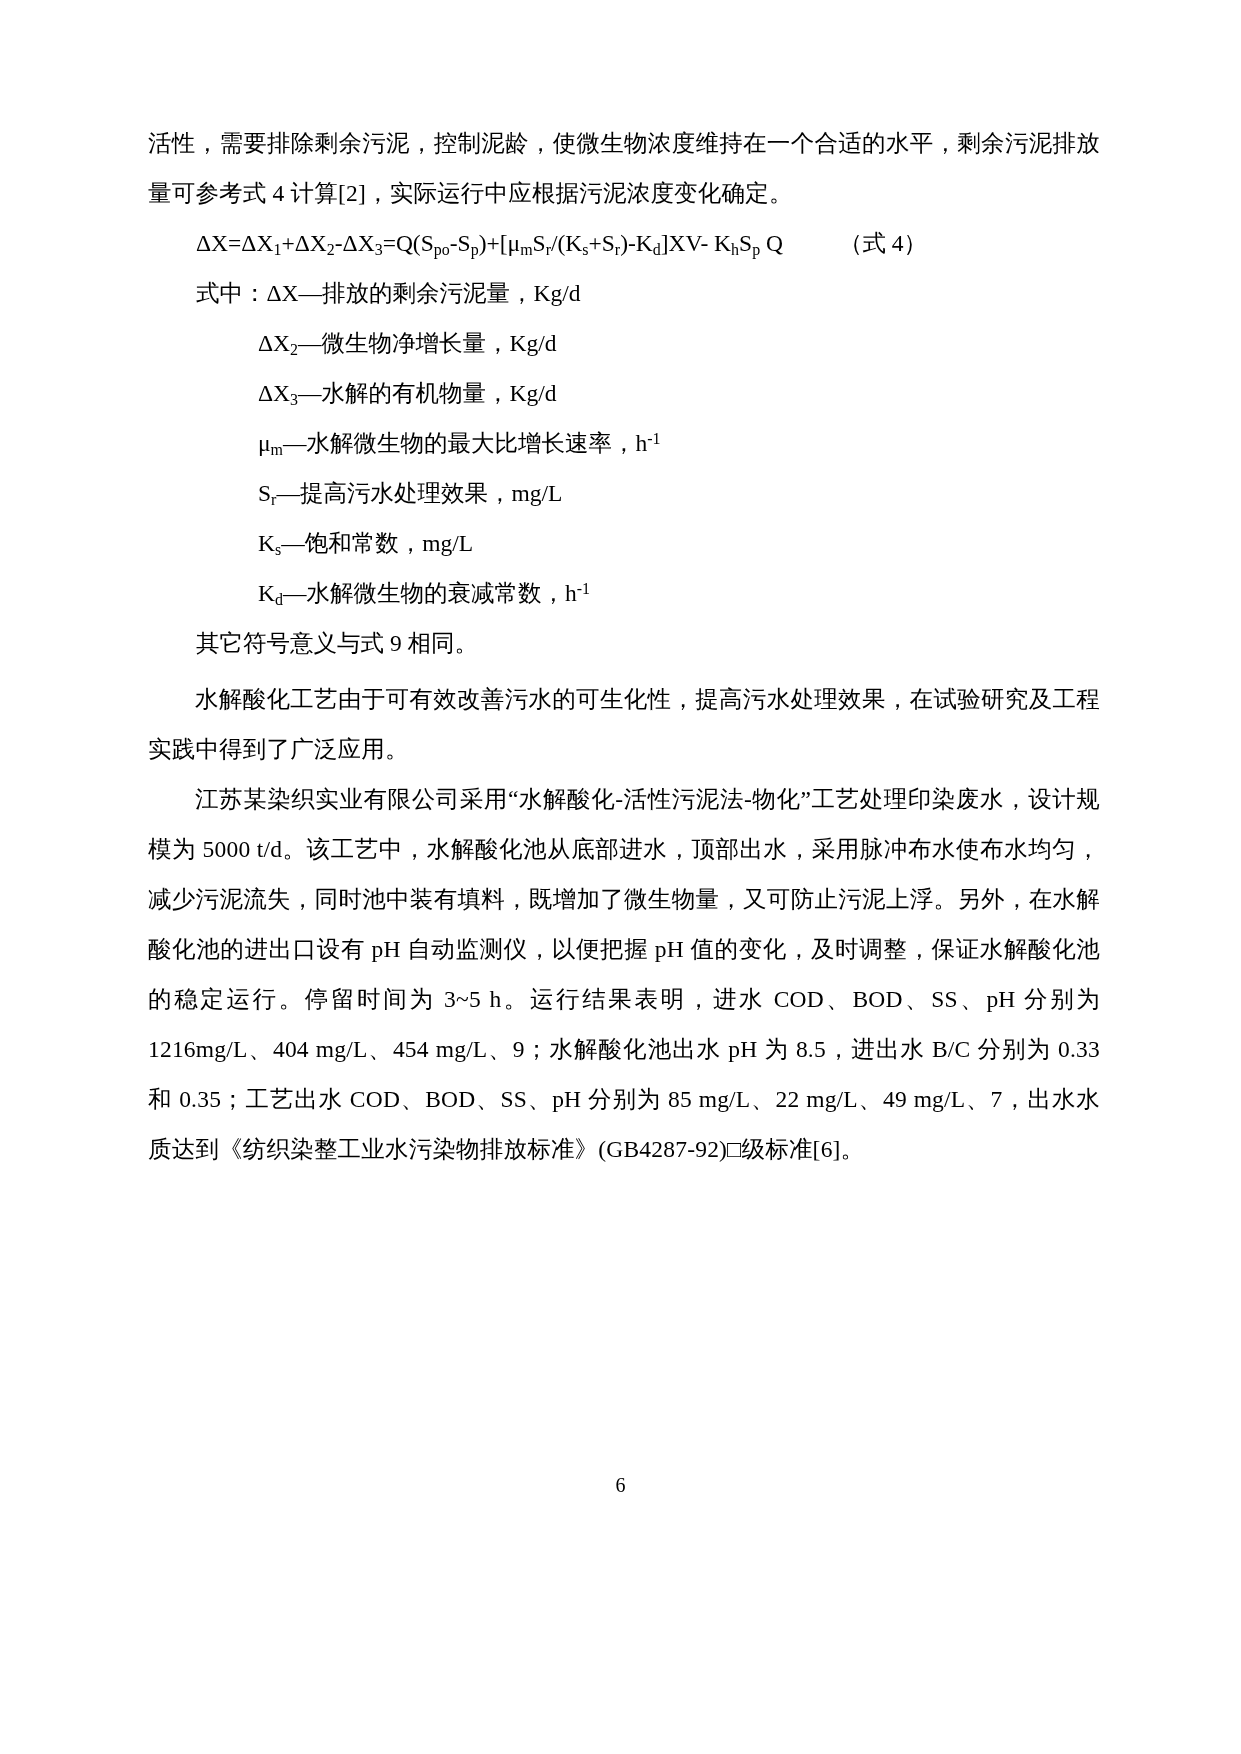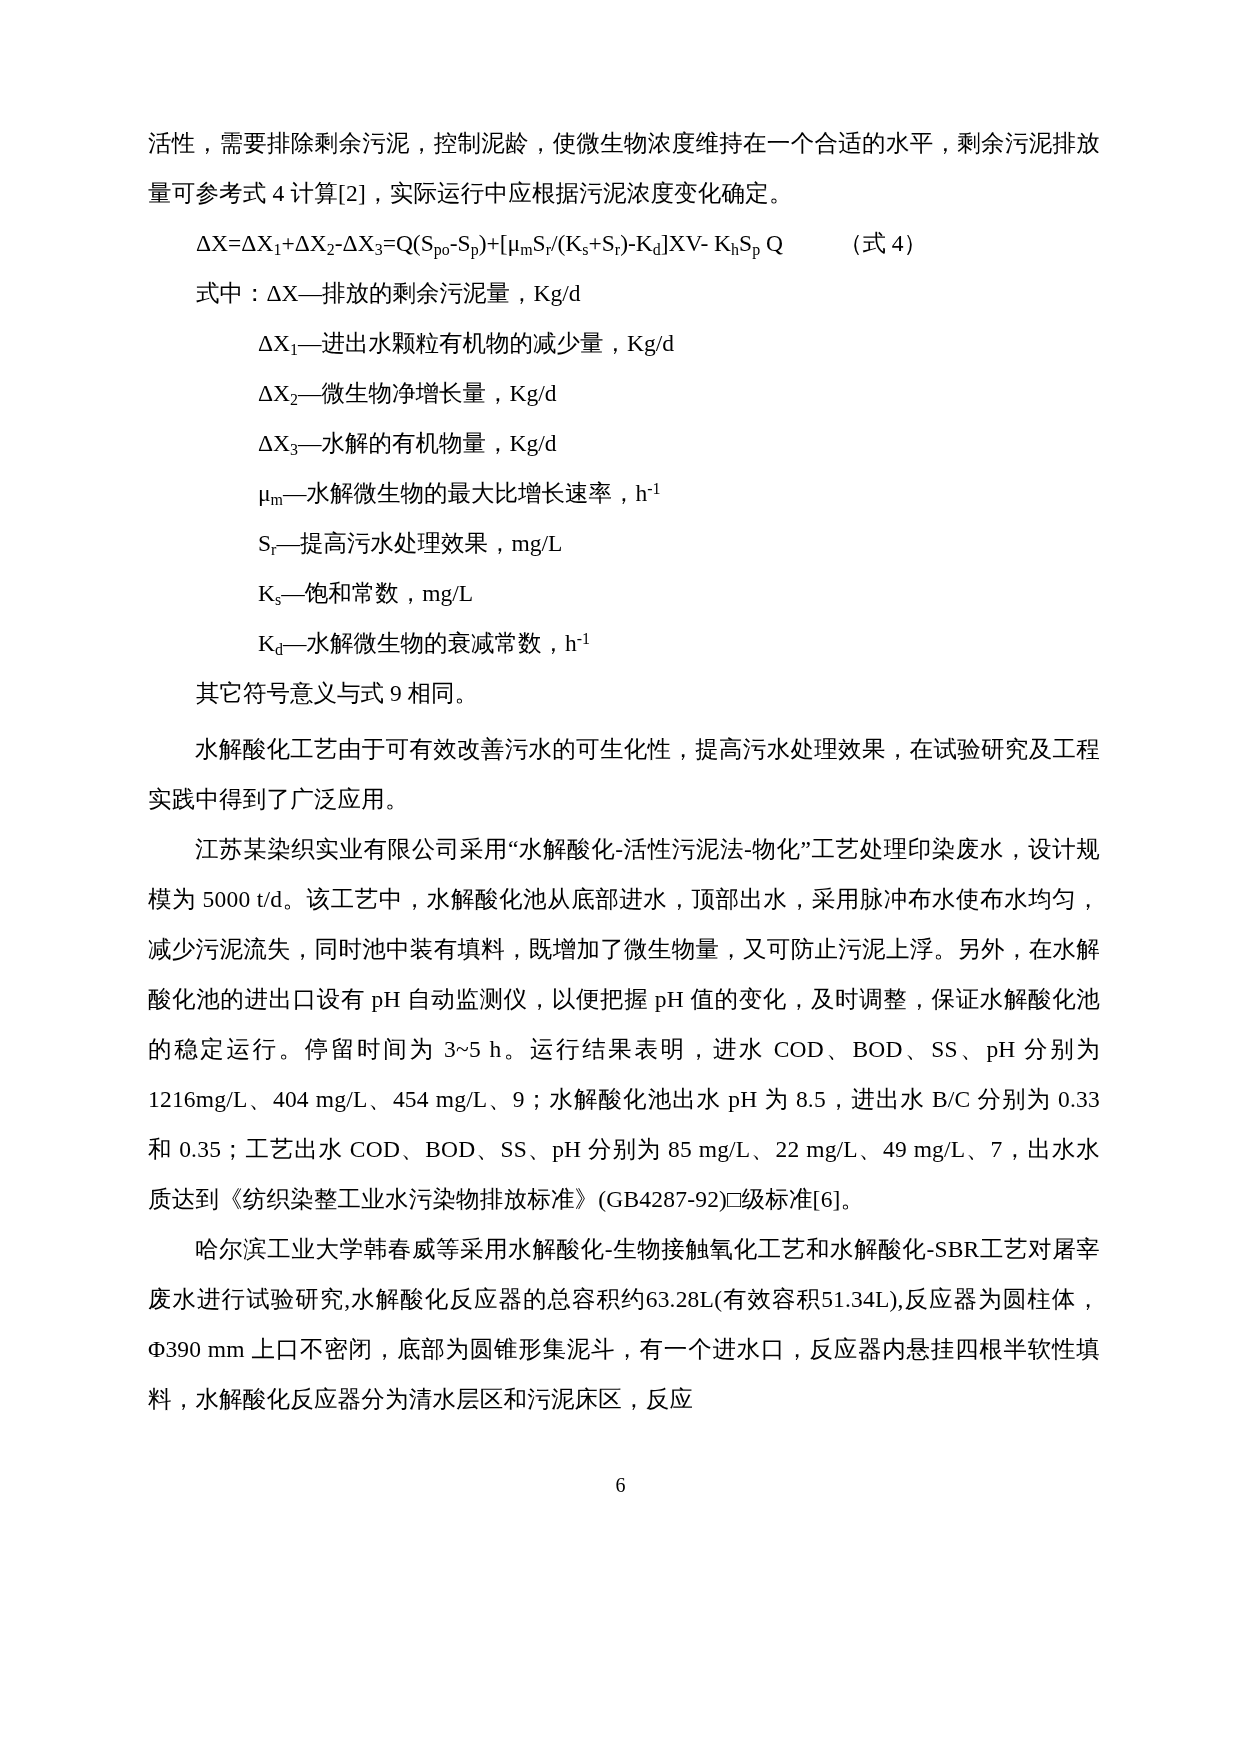--- a/index.html
+++ b/index.html
@@ -106,21 +106,20 @@
 
     <p class="para">活性，需要排除剩余污泥，控制泥龄，使微生物浓度维持在一个合适的水平，剩余污泥排放量可参考式 4 计算[2]，实际运行中应根据污泥浓度变化确定。</p>
 
     <div class="formula-row">
       <span class="formula-expr"><span>ΔX=ΔX</span><sub>1</sub><span>+ΔX</span><sub>2</sub><span>-ΔX</span><sub>3</sub><span>=Q(S</span><sub>po</sub><span>-S</span><sub>p</sub><span>)+[μ</span><sub>m</sub><span>S</span><sub>r</sub><span>/(K</span><sub>s</sub><span>+S</span><sub>r</sub><span>)-K</span><sub>d</sub><span>]XV- K</span><sub>h</sub><span>S</span><sub>p</sub><span> Q</span></span>
       <span class="formula-tag">（式 4）</span>
     </div>
 
     <div class="def-line"><span>式中：</span><span>ΔX</span><sub></sub><span>—排放的剩余污泥量，Kg/d</span><sup></sup></div>
 
-    <div class="def-line hang"><span>ΔX</span><sub>1</sub><span>—进出水颗粒有机物的减少量，Kg/d</span><sup></sup></div>
 
     <div class="def-line hang"><span>ΔX</span><sub>2</sub><span>—微生物净增长量，Kg/d</span><sup></sup></div>
 
     <div class="def-line hang"><span>ΔX</span><sub>3</sub><span>—水解的有机物量，Kg/d</span><sup></sup></div>
 
 
     <div class="def-line hang"><span>μ</span><sub>m</sub><span>—水解微生物的最大比增长速率，h</span><sup>-1</sup></div>
 
     <div class="def-line hang"><span>S</span><sub>r</sub><span>—提高污水处理效果，mg/L</span><sup></sup></div>
 
@@ -130,19 +129,18 @@
 
     <div class="def-line">其它符号意义与式 9 相同。</div>
 
     <div class="spacer-sm"></div>
 
 
     <p class="para indent">水解酸化工艺由于可有效改善污水的可生化性，提高污水处理效果，在试验研究及工程实践中得到了广泛应用。</p>
 
     <p class="para indent">江苏某染织实业有限公司采用“水解酸化-活性污泥法-物化”工艺处理印染废水，设计规模为 5000 t/d。该工艺中，水解酸化池从底部进水，顶部出水，采用脉冲布水使布水均匀，减少污泥流失，同时池中装有填料，既增加了微生物量，又可防止污泥上浮。另外，在水解酸化池的进出口设有 pH 自动监测仪，以便把握 pH 值的变化，及时调整，保证水解酸化池的稳定运行。停留时间为 3~5 h。运行结果表明，进水 COD、BOD、SS、pH 分别为 1216mg/L、404 mg/L、454 mg/L、9；水解酸化池出水 pH 为 8.5，进出水 B/C 分别为 0.33 和 0.35；工艺出水 COD、BOD、SS、pH 分别为 85 mg/L、22 mg/L、49 mg/L、7，出水水质达到《纺织染整工业水污染物排放标准》(GB4287-92)□级标准[6]。</p>
 
-    <p class="para indent">哈尔滨工业大学韩春威等采用水解酸化-生物接触氧化工艺和水解酸化-SBR工艺对屠宰废水进行试验研究,水解酸化反应器的总容积约63.28L(有效容积51.34L),反应器为圆柱体，Φ390 mm 上口不密闭，底部为圆锥形集泥斗，有一个进水口，反应器内悬挂四根半软性填料，水解酸化反应器分为清水层区和污泥床区，反应</p>
 
   </div>
 
   <div class="footer">6</div>
 
 </div>
 
 </body></html>

